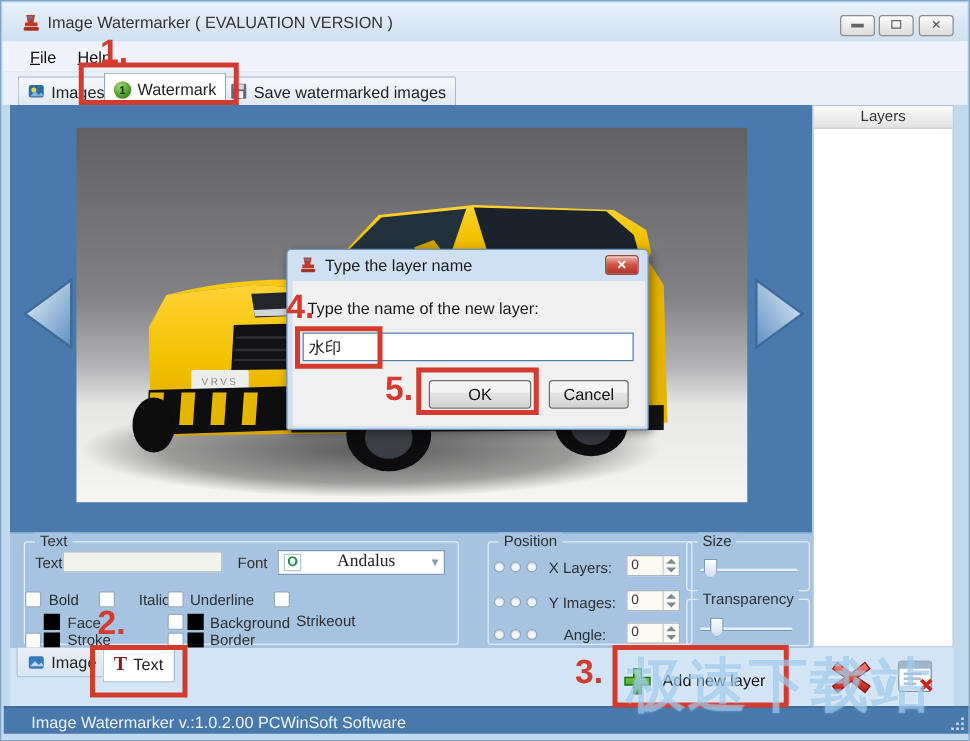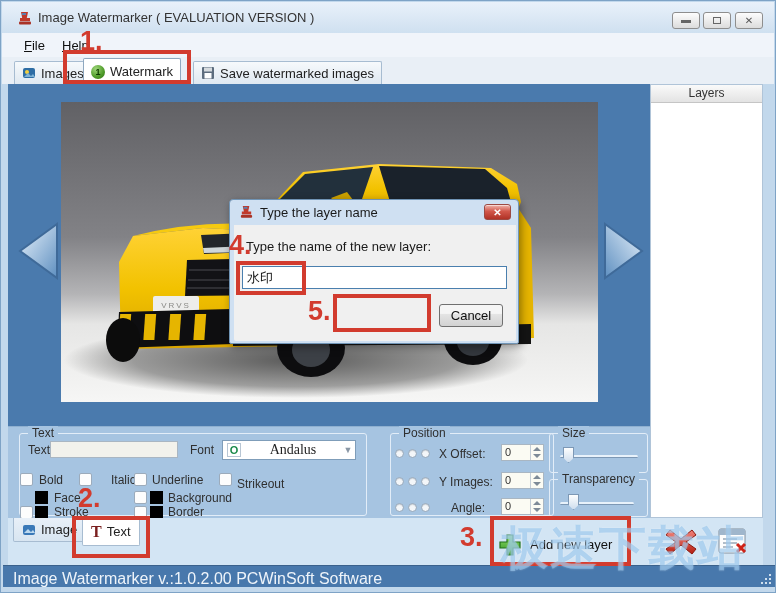--- a/index.html
+++ b/index.html
@@ -22,21 +22,21 @@
   .menu-item::first-letter{text-decoration:underline;}
   .menu-file{left:17px;text-align:center;} .menu-help{left:55px;}
 
   
   .tabstrip{position:absolute;left:1px;top:56px;right:1px;height:27px;background:#e9eff6;}
   .ttab{position:absolute;display:flex;align-items:center;gap:5px;font-size:13px;color:#222;
         border:1px solid #a7bcd1;border-bottom:none;border-radius:2px 2px 0 0;padding:0 7px;
         background:linear-gradient(#f6f9fc,#dfe8f1);}
   .ttab.images{left:12px;top:4px;height:23px;}
   .ttab.watermark{left:81px;top:1px;height:26px;background:#fff;border-color:#8fa8c0;z-index:2;}
-  .ttab.save{left:191px;top:4px;height:23px;justify-content:space-between;}
+  .ttab.save{left:174px;top:4px;height:23px;justify-content:space-between;}
   .tico{width:14px;height:14px;flex:0 0 auto;}
   .wm-orb{width:14px;height:14px;border-radius:50%;background:radial-gradient(circle at 5px 4px,#9fd67a,#4d9a28 60%,#2e6d12);
           color:#0c3a00;font-size:9px;font-weight:bold;text-align:center;line-height:14px;}
 
   
   .canvas{position:absolute;left:7px;top:83px;width:642px;height:481px;background:#4a7aad;}
   .imageview{position:absolute;left:60px;top:101px;width:537px;height:300px;}
   .nav{position:absolute;width:42px;height:58px;cursor:pointer;}
   .nav.left{left:16px;top:221px;} .nav.right{left:602px;top:221px;}
 
@@ -82,21 +82,21 @@
   .btab.text{left:74px;top:0;height:28px;background:#fff;z-index:2;}
   .ttab-ticon{font-family:"Liberation Serif",serif;font-weight:bold;color:#7a1f1f;font-size:16px;line-height:16px;}
   .addlayer{position:absolute;left:490px;top:10px;width:140px;height:33px;display:flex;align-items:center;gap:8px;cursor:pointer;}
   .addlayer .label{font-size:13px;color:#111;}
   .icon-btn{position:absolute;cursor:pointer;}
   .delx{left:656px;top:8px;width:34px;height:32px;}
   .docx{left:707px;top:8px;width:34px;height:32px;}
 
   
   .statusbar{position:absolute;left:2px;top:564px;width:772px;height:22px;background:#4878ac;border-top:1px solid #3a618c;}
-  .status-text{position:absolute;left:10px;top:4px;font-size:16px;color:#eef4fa;}
+  .status-text{position:absolute;left:22px;top:4px;font-size:13px;color:#eef4fa;}
   .grip{position:absolute;right:4px;bottom:3px;width:12px;height:12px;}
   .grip i{position:absolute;width:2px;height:2px;background:#cfe0ef;}
 
   
   .dialog{position:absolute;left:228px;top:198px;width:290px;height:145px;background:#cfe0f2;border:1px solid #7094b5;
           border-radius:4px 4px 2px 2px;box-shadow:2px 3px 8px rgba(0,0,0,.4);z-index:10;}
   .dlg-title{position:absolute;left:0;top:0;right:0;height:25px;}
   .dlg-icon{position:absolute;left:9px;top:5px;width:15px;height:15px;}
   .dlg-title-text{position:absolute;left:30px;top:5px;font-size:13px;color:#1a1a1a;}
   .dlg-close{position:absolute;right:7px;top:4px;width:27px;height:16px;border:1px solid #9c4a43;border-radius:3px;
@@ -268,21 +268,21 @@
         <span class="font-name">Andalus</span>
         <span class="dd-arrow">▼</span>
       </div>
       <span class="cb" style="left:0px;top:39px;"></span>
       <span class="lbl" style="left:19px;top:39px;">Bold</span>
       <span class="cb" style="left:59px;top:39px;"></span>
       <span class="lbl" style="left:77px;top:39px;margin-left:14px;">Italic</span>
       <span class="cb" style="left:114px;top:39px;"></span>
       <span class="lbl" style="left:132px;top:39px;">Underline</span>
       <span class="cb" style="left:199px;top:39px;"></span>
-      <span class="lbl" style="left:217px;top:43px;">Strikeout</span>
+      <span class="lbl" style="left:217px;top:56px;">Strikeout</span>
 
       <span class="swatch" style="left:15px;top:57px;"></span>
       <span class="lbl" style="left:34px;top:57px;">Face</span>
       <span class="cb" style="left:114px;top:57px;"></span>
       <span class="swatch" style="left:130px;top:57px;"></span>
       <span class="lbl" style="left:148px;top:57px;">Background</span>
 
       <span class="cb" style="left:0px;top:66px;margin-top:6px;"></span>
       <span class="swatch" style="left:15px;top:72px;"></span>
       <span class="lbl" style="left:34px;top:71px;">Stroke</span>
@@ -297,21 +297,21 @@
       <span class="radio" style="left:4px;top:15px;"></span>
       <span class="radio" style="left:17px;top:15px;"></span>
       <span class="radio" style="left:30px;top:15px;"></span>
       <span class="radio" style="left:4px;top:43px;"></span>
       <span class="radio" style="left:17px;top:43px;"></span>
       <span class="radio" style="left:30px;top:43px;"></span>
       <span class="radio" style="left:4px;top:69px;"></span>
       <span class="radio" style="left:17px;top:69px;"></span>
       <span class="radio" style="left:30px;top:69px;"></span>
 
-      <span class="lbl" style="left:48px;top:13px;">X Offset:</span>
+      <span class="lbl" style="left:48px;top:13px;">X Layers:</span>
       <div class="spin" style="left:110px;top:10px;">
         <span class="val">0</span>
         <span class="btns">
             <i class="up"></i>
             <i class="dn"></i>
           </span>
       </div>
       <span class="lbl" style="left:48px;top:41px;">Y Images:</span>
       <div class="spin" style="left:110px;top:38px;">
         <span class="val">0</span>
@@ -406,20 +406,21 @@
         <path d="M4 1h7l-1.2 6H13v3H3V7h2.2z" fill="#c0392b"></path>
           <rect x="2" y="10.6" width="12" height="3" rx="1" fill="#a93226"></rect>
           <rect x="5" y="2" width="4" height="2" fill="#5b7fae"></rect>
       </svg>
       <span class="dlg-title-text">Type the layer name</span>
       <div class="dlg-close"><span>✕</span></div>
     </div>
     <div class="dlg-body">
       <span class="dlg-prompt">Type the name of the new layer:</span>
       <input class="dlg-input" value="水印" style="">
+      <div class="dlg-btn dlg-ok"><span>OK</span></div>
       <div class="dlg-btn dlg-cancel"><span>Cancel</span></div>
     </div>
   </div>
 
   <div class="ann-box b1"></div>
   <span class="ann-num n1">1.</span>
   <div class="ann-box b2"></div>
   <span class="ann-num n2">2.</span>
   <div class="ann-box b3"></div>
   <span class="ann-num n3">3.</span>

